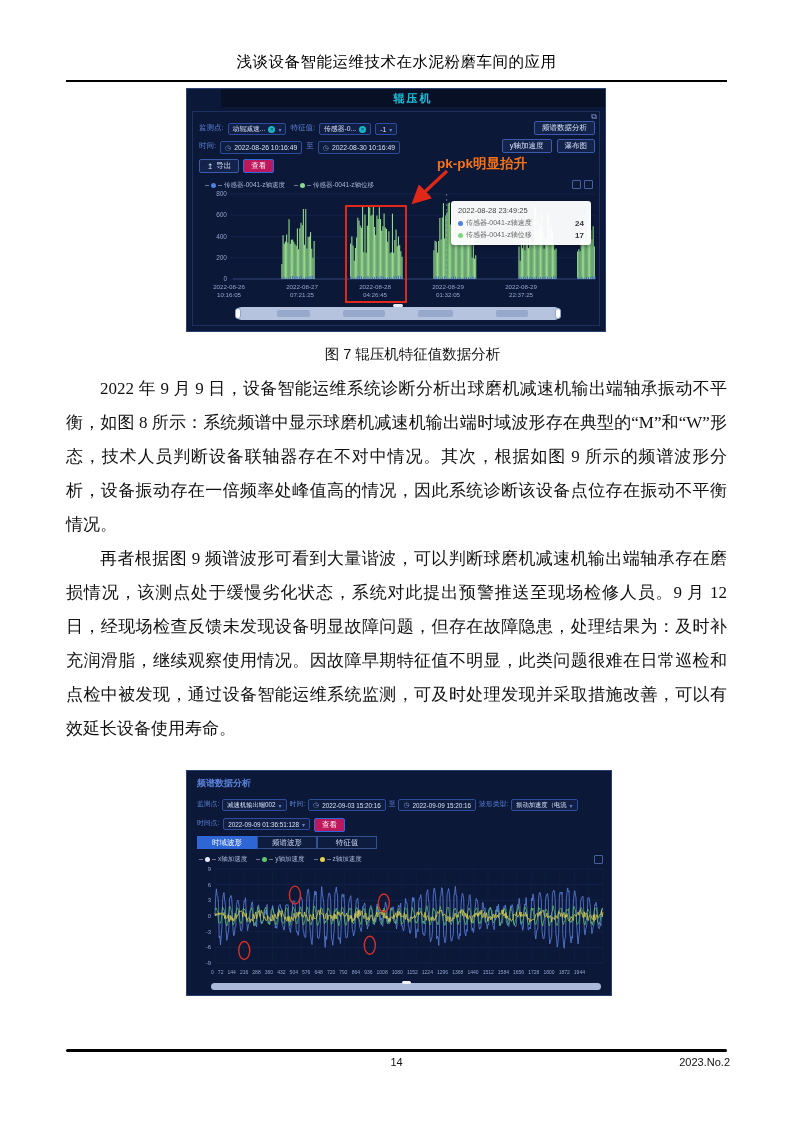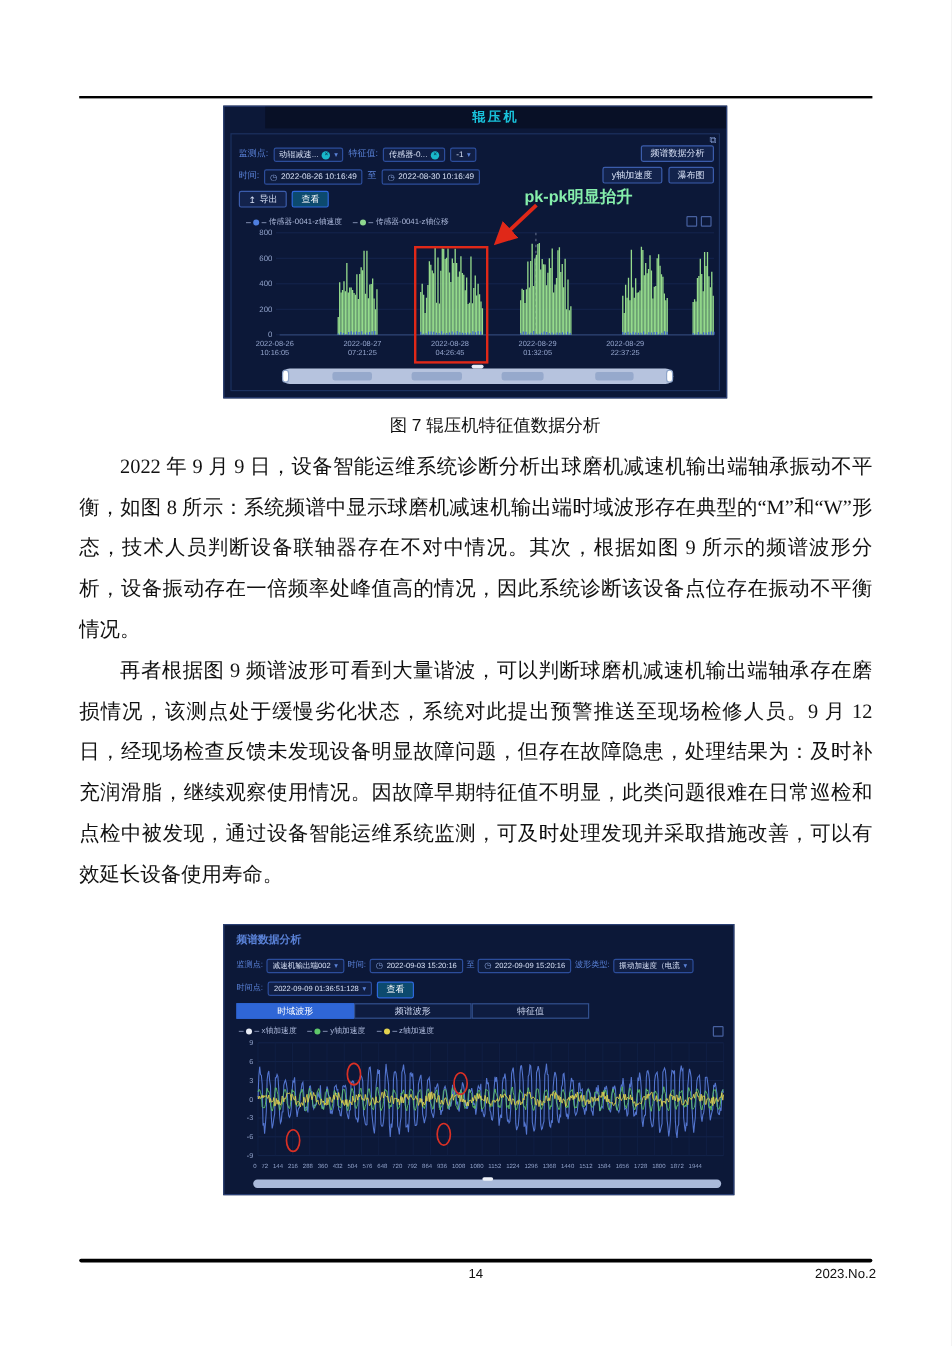--- a/index.html
+++ b/index.html
@@ -30,21 +30,21 @@
   .badge{width:7px;height:7px;border-radius:50%;background:#19b6c9;display:inline-block;
          color:#06233f;font-size:5.5px;line-height:7px;text-align:center;}
   .caret{color:#5a82d8;font-size:6px;}
   .inputbox{background:#0e1c3e;border:1px solid #2c4d9b;border-radius:2px;height:13px;
             display:inline-flex;align-items:center;padding:0 4px;gap:3px;font-size:6.8px;
             color:#d7e0f5;white-space:nowrap;box-sizing:border-box;}
   .clock{color:#7f97cd;font-size:7px;}
   .btn{background:#13234c;border:1px solid #3b5cab;color:#d7e0f5;font-size:7.5px;height:14px;
        padding:0 7px;border-radius:2px;display:inline-flex;align-items:center;white-space:nowrap;
        font-family:"Liberation Sans",sans-serif;}
-  .btn.primary{background:#0c4a6e;border-color:#2d69dd;color:#fff;}
+  .btn.primary{background:#be185d;border-color:#2d69dd;color:#fff;}
   .row{position:absolute;display:flex;gap:4px;}
   .lg-item{display:inline-flex;align-items:center;gap:2px;margin-right:9px;font-size:6.5px;color:#aab6d8;}
   .lg-dash{width:4px;height:1px;background:currentColor;opacity:.6;}
   .lg-dot{width:5px;height:5px;border-radius:50%;display:inline-block;}
   .tickrow{position:absolute;display:flex;justify-content:space-between;color:#94a5cd;}
   .sq-icon{display:inline-block;width:7px;height:7px;border:1px solid #47609f;border-radius:1px;}
 
   
   .p1{left:186px;top:88px;width:420px;height:244px;}
   .p1-header{height:18px;background:#081026;color:#19c3dc;font-weight:bold;font-size:11px;
@@ -62,54 +62,55 @@
   .scrollbar1{position:absolute;left:48px;top:218px;width:326px;height:13px;background:#b6c3de;
               border-radius:7px;}
   .scrollbar1 .h{position:absolute;top:1px;width:6px;height:11px;background:#fff;border:1px solid #8ea4c9;
                  border-radius:3px;box-sizing:border-box;}
   .scrollbar1 .hl{left:0;} .scrollbar1 .hr{right:0;}
   .scrollbar1 .bump{position:absolute;top:3px;height:7px;background:#8fa3c7;border-radius:2px;opacity:.8;}
   .scrollbar1 .notch{position:absolute;top:-3px;left:50%;width:10px;height:3px;margin-left:-5px;
                      background:#e7ecf6;border-radius:2px;}
   .red-rect{position:absolute;left:158px;top:116px;width:62px;height:98px;border:2.5px solid #e02818;
             box-sizing:border-box;z-index:6;}
-  .anno{position:absolute;left:250px;top:66px;color:#86efac;font-weight:bold;font-size:13.5px;
+  .anno{position:absolute;left:250px;top:66px;color:#f97316;font-weight:bold;font-size:13.5px;
         font-family:"Liberation Sans",sans-serif;z-index:7;}
   .arrow-svg{position:absolute;left:0;top:0;width:420px;height:244px;z-index:6;pointer-events:none;}
   .tooltip{position:absolute;left:264px;top:112px;width:140px;background:rgba(255,255,255,.96);
            border-radius:3px;padding:5px 7px;box-sizing:border-box;z-index:5;
            box-shadow:0 1px 4px rgba(0,0,0,.4);}
   .tt-time{font-size:7.5px;color:#444;margin-bottom:3px;}
   .tt-row{display:flex;align-items:center;gap:3px;margin-top:2px;}
   .tt-name{font-size:7px;color:#666;flex:1;}
   .tt-val{font-size:8px;font-weight:bold;color:#333;}
 
   
   .p2{left:186px;top:770px;width:426px;height:226px;}
   .p2-title{position:absolute;left:10px;top:6px;color:#5a82d8;font-weight:bold;font-size:9px;}
   .p2 .r1{top:28px;left:10px;gap:3px;} .p2 .r2{top:47px;left:10px;}
   .p2 .chip,.p2 .inputbox{font-size:6.3px;height:12px;}
   .p2 .lbl{font-size:6.8px;}
   .tabs{position:absolute;left:10px;top:65px;display:flex;}
-  .tab{width:98px;height:13px;font-size:7.5px;display:flex;align-items:center;justify-content:center;
+  .tab{width:60px;height:13px;font-size:7.5px;display:flex;align-items:center;justify-content:center;
        border:1px solid #32508e;background:#0e1c40;color:#cfd9f2;box-sizing:border-box;}
   .tab.active{background:#2f66d6;border-color:#2f66d6;color:#fff;}
   .p2-legend{position:absolute;top:84px;left:12px;display:flex;align-items:center;}
   .p2-icon{position:absolute;top:84px;right:8px;}
   .p2-svg{position:absolute;left:6px;top:92px;}
   .p2-ticks{left:24px;top:198px;width:374px;font-size:5px;color:#8fa0c8;}
   .scrollbar2{position:absolute;left:24px;top:212px;width:390px;height:7px;background:#a9b9da;border-radius:4px;}
   .scrollbar2 .notch{position:absolute;top:-2px;left:50%;width:9px;height:3px;margin-left:-4px;
                      background:#eef2f9;border-radius:2px;}
 </style>
 </head>
 <body>
 
 <div class="page">
 
+  <div class="doc-title">浅谈设备智能运维技术在水泥粉磨车间的应用</div>
   <div class="header-rule"></div>
 
   <div class="panel p1">
     <div class="p1-header">
       <span>辊压机</span>
     </div>
     <div class="p1-inner"></div>
     <span class="p1-expand">⧉</span>
 
     <div class="row r1">
@@ -467,20 +468,35 @@
     <div class="anno">pk-pk明显抬升</div>
     <svg class="arrow-svg">
       <defs>
         <marker id="ah" markerWidth="6" markerHeight="6" refX="4.5" refY="3" orient="auto">
           <path d="M0,0 L6,3 L0,6 Z" fill="#e02818"></path>
         </marker>
       </defs>
       <line x1="260" y1="82" x2="228" y2="112" stroke="#e02818" stroke-width="3.2" marker-end="url(#ah)"></line>
     </svg>
 
+    <div class="tooltip">
+      <div class="tt-time">2022-08-28 23:49:25</div>
+      <div id="f7-tt-rows">
+          <div class="tt-row">
+            <span class="lg-dot" style="background: rgb(79, 127, 224);"></span>
+            <span class="tt-name">传感器-0041-z轴速度</span>
+            <span class="tt-val">24</span>
+          </div>
+          <div class="tt-row">
+            <span class="lg-dot" style="background: rgb(126, 216, 126);"></span>
+            <span class="tt-name">传感器-0041-z轴位移</span>
+            <span class="tt-val">17</span>
+          </div>
+        </div>
+    </div>
   </div>
 
   <div class="caption cap1">图 7 辊压机特征值数据分析</div>
 
   <div class="bodytext">
     <p>2022 年 9 月 9 日，设备智能运维系统诊断分析出球磨机减速机输出端轴承振动不平衡，如图 8 所示：系统频谱中显示球磨机减速机输出端时域波形存在典型的“M”和“W”形态，技术人员判断设备联轴器存在不对中情况。其次，根据如图 9 所示的频谱波形分析，设备振动存在一倍频率处峰值高的情况，因此系统诊断该设备点位存在振动不平衡情况。</p>
     <p>再者根据图 9 频谱波形可看到大量谐波，可以判断球磨机减速机输出端轴承存在磨损情况，该测点处于缓慢劣化状态，系统对此提出预警推送至现场检修人员。9 月 12 日，经现场检查反馈未发现设备明显故障问题，但存在故障隐患，处理结果为：及时补充润滑脂，继续观察使用情况。因故障早期特征值不明显，此类问题很难在日常巡检和点检中被发现，通过设备智能运维系统监测，可及时处理发现并采取措施改善，可以有效延长设备使用寿命。</p>
   </div>
 
   <div class="panel p2">

